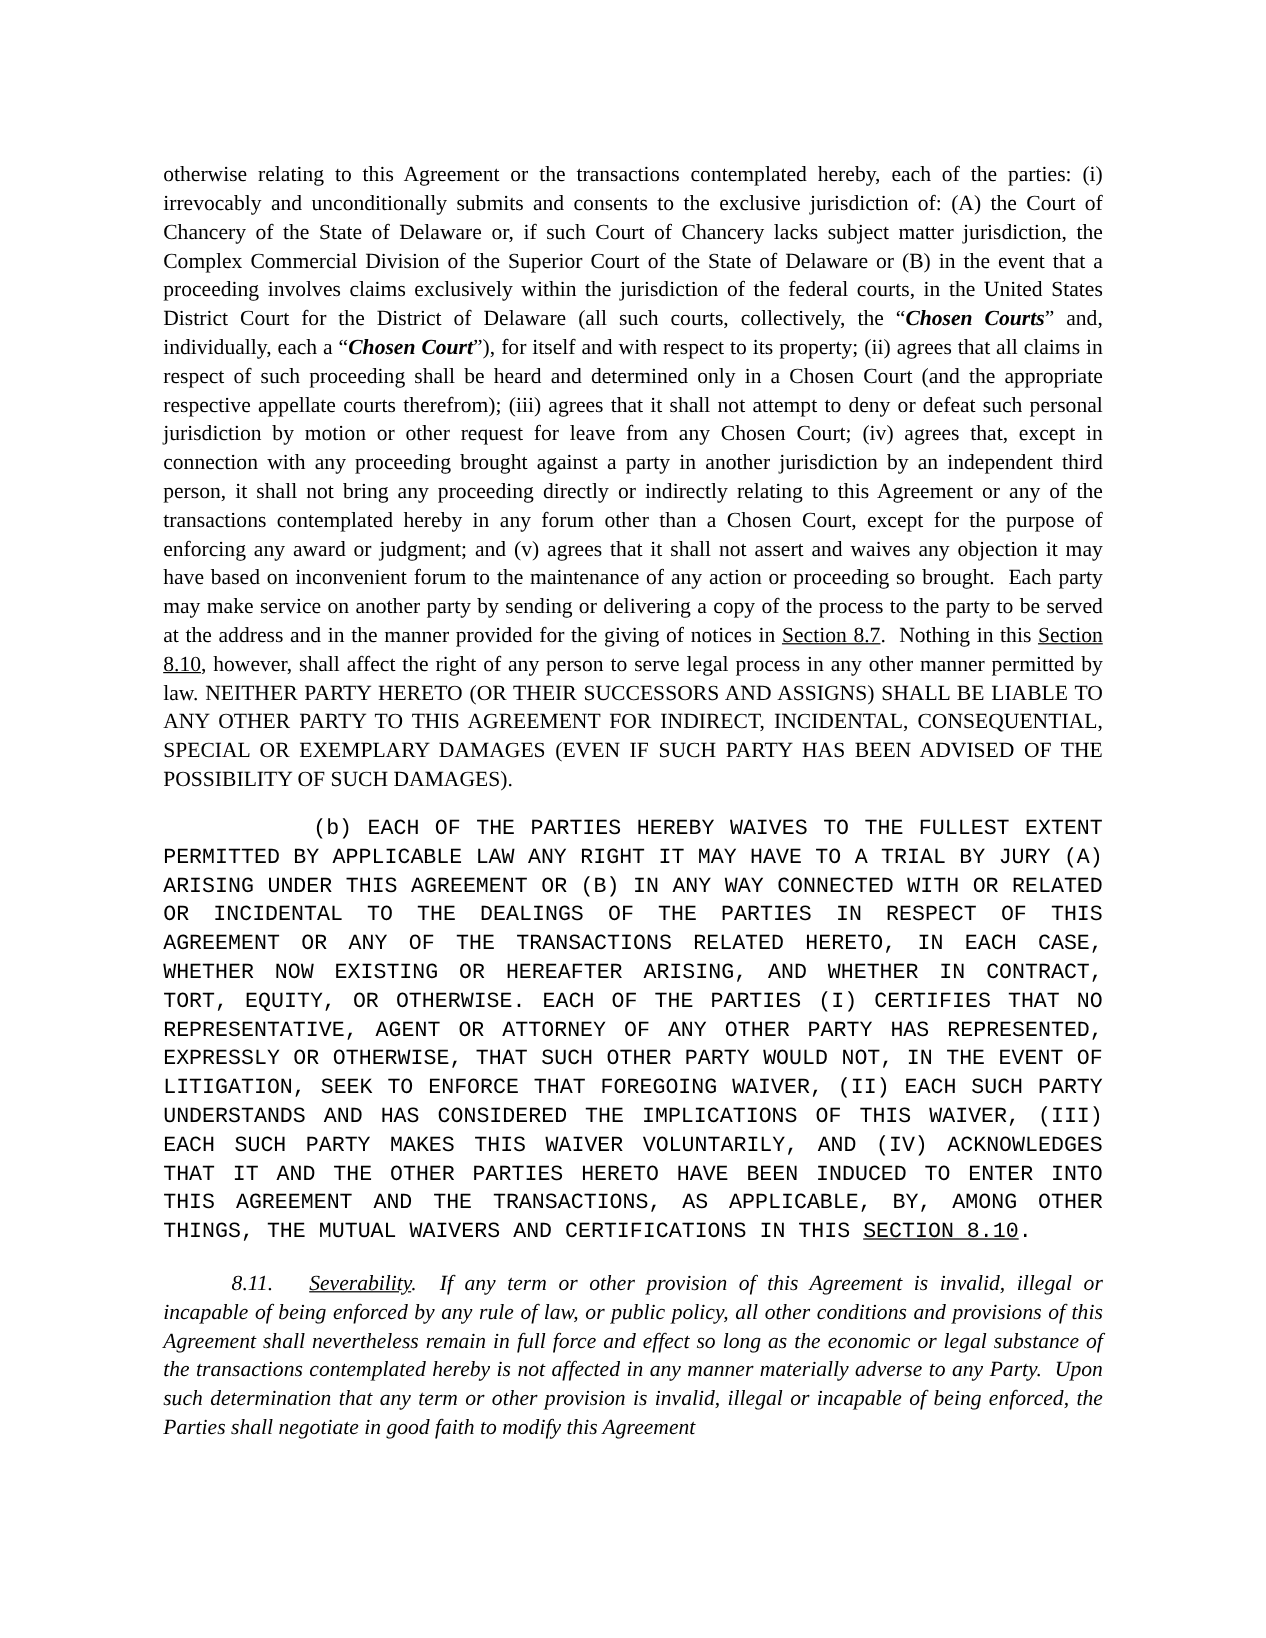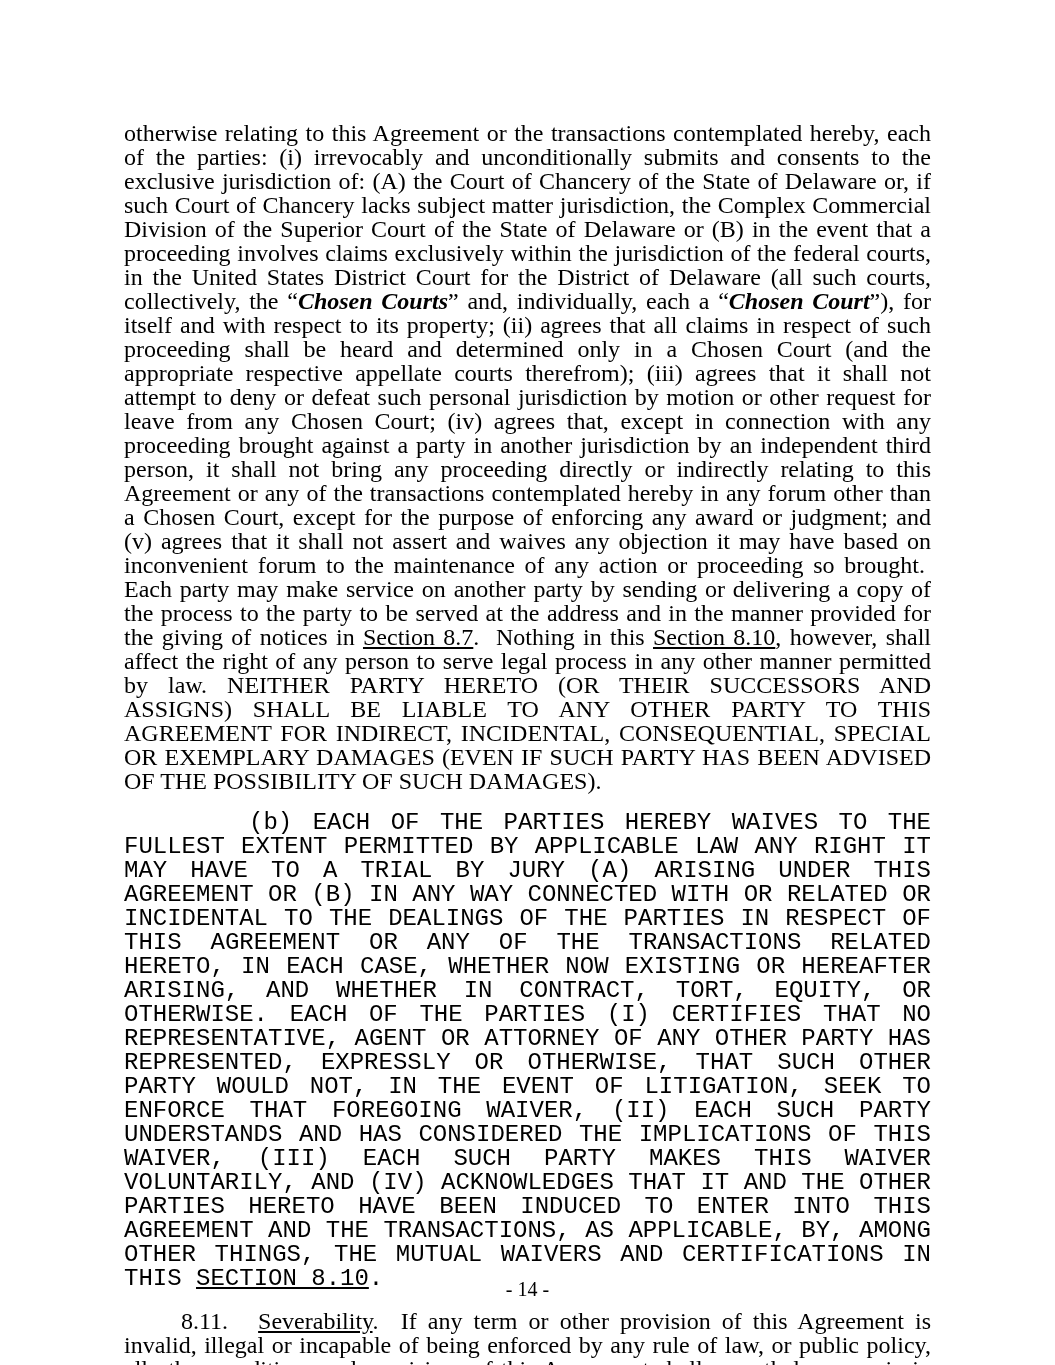--- a/index.html
+++ b/index.html
@@ -16,35 +16,36 @@
     font-family: "Liberation Serif", "DejaVu Serif", serif;
     overflow: hidden;
   }
   .text-body {
     position: absolute;
     left: 124px;
     right: 124px;
     top: 121px;
   }
   .para {
-    margin: 0;
-    font-size: 24px;
+    margin: 12px;
+    font-size: 18px;
     line-height: 24px;
     text-align: justify;
     color: #000000;
   }
   .para + .para {
     margin-top: 18px;
   }
   .indent-sub {
     text-indent: 125px;
     font-family: Liberation Mono, monospace;
   }
   .indent-section {
     text-indent: 57px;
+    font-style: italic;
   }
   .bold-italic {
     font-weight: bold;
     font-style: italic;
   }
   .underline {
     text-decoration: underline;
   }
   .tab {
     display: inline-block;
@@ -63,14 +64,13 @@
 </style>
 </head>
 <body>
 
 <div class="page">
   <div class="text-body">
     <p class="para"><span>otherwise relating to this Agreement or the transactions contemplated hereby, each of the parties: (i) irrevocably and unconditionally submits and consents to the exclusive jurisdiction of: (A) the Court of Chancery of the State of Delaware or, if such Court of Chancery lacks subject matter jurisdiction, the Complex Commercial Division of the Superior Court of the State of Delaware or (B) in the event that a proceeding involves claims exclusively within the jurisdiction of the federal courts, in the United States District Court for the District of Delaware (all such courts, collectively, the “</span><span class="bold-italic">Chosen Courts</span><span>” and, individually, each a “</span><span class="bold-italic">Chosen Court</span><span>”), for itself and with respect to its property; (ii) agrees that all claims in respect of such proceeding shall be heard and determined only in a Chosen Court (and the appropriate respective appellate courts therefrom); (iii) agrees that it shall not attempt to deny or defeat such personal jurisdiction by motion or other request for leave from any Chosen Court; (iv) agrees that, except in connection with any proceeding brought against a party in another jurisdiction by an independent third person, it shall not bring any proceeding directly or indirectly relating to this Agreement or any of the transactions contemplated hereby in any forum other than a Chosen Court, except for the purpose of enforcing any award or judgment; and (v) agrees that it shall not assert and waives any objection it may have based on inconvenient forum to the maintenance of any action or proceeding so brought.&nbsp; Each party may make service on another party by sending or delivering a copy of the process to the party to be served at the address and in the manner provided for the giving of notices in </span><span class="underline">Section 8.7</span><span>.&nbsp; Nothing in this </span><span class="underline">Section 8.10</span><span>, however, shall affect the right of any person to serve legal process in any other manner permitted by law. NEITHER PARTY HERETO (OR THEIR SUCCESSORS AND ASSIGNS) SHALL BE LIABLE TO ANY OTHER PARTY TO THIS AGREEMENT FOR INDIRECT, INCIDENTAL, CONSEQUENTIAL, SPECIAL OR EXEMPLARY DAMAGES (EVEN IF SUCH PARTY HAS BEEN ADVISED OF THE POSSIBILITY OF SUCH DAMAGES).</span></p>
     <p class="para indent-sub"><span>(b) EACH OF THE PARTIES HEREBY WAIVES TO THE FULLEST EXTENT PERMITTED BY APPLICABLE LAW ANY RIGHT IT MAY HAVE TO A TRIAL BY JURY (A) ARISING UNDER THIS AGREEMENT OR (B) IN ANY WAY CONNECTED WITH OR RELATED OR INCIDENTAL TO THE DEALINGS OF THE PARTIES IN RESPECT OF THIS AGREEMENT OR ANY OF THE TRANSACTIONS RELATED HERETO, IN EACH CASE, WHETHER NOW EXISTING OR HEREAFTER ARISING, AND WHETHER IN CONTRACT, TORT, EQUITY, OR OTHERWISE. EACH OF THE PARTIES (I) CERTIFIES THAT NO REPRESENTATIVE, AGENT OR ATTORNEY OF ANY OTHER PARTY HAS REPRESENTED, EXPRESSLY OR OTHERWISE, THAT SUCH OTHER PARTY WOULD NOT, IN THE EVENT OF LITIGATION, SEEK TO ENFORCE THAT FOREGOING WAIVER, (II) EACH SUCH PARTY UNDERSTANDS AND HAS CONSIDERED THE IMPLICATIONS OF THIS WAIVER, (III) EACH SUCH PARTY MAKES THIS WAIVER VOLUNTARILY, AND (IV) ACKNOWLEDGES THAT IT AND THE OTHER PARTIES HERETO HAVE BEEN INDUCED TO ENTER INTO THIS AGREEMENT AND THE TRANSACTIONS, AS APPLICABLE, BY, AMONG OTHER THINGS, THE MUTUAL WAIVERS AND CERTIFICATIONS IN THIS </span><span class="underline">SECTION 8.10</span><span>.</span></p>
     <p class="para indent-section"><span>8.11.</span><span class="tab"></span><span class="underline">Severability</span><span>.&nbsp; If any term or other provision of this Agreement is invalid, illegal or incapable of being enforced by any rule of law, or public policy, all other conditions and provisions of this Agreement shall nevertheless remain in full force and effect so long as the economic or legal substance of the transactions contemplated hereby is not affected in any manner materially adverse to any Party.&nbsp; Upon such determination that any term or other provision is invalid, illegal or incapable of being enforced, the Parties shall negotiate in good faith to modify this Agreement</span></p>
   </div>
-  <div class="page-footer">- 14 -</div>
 </div>
 
 </body></html>

